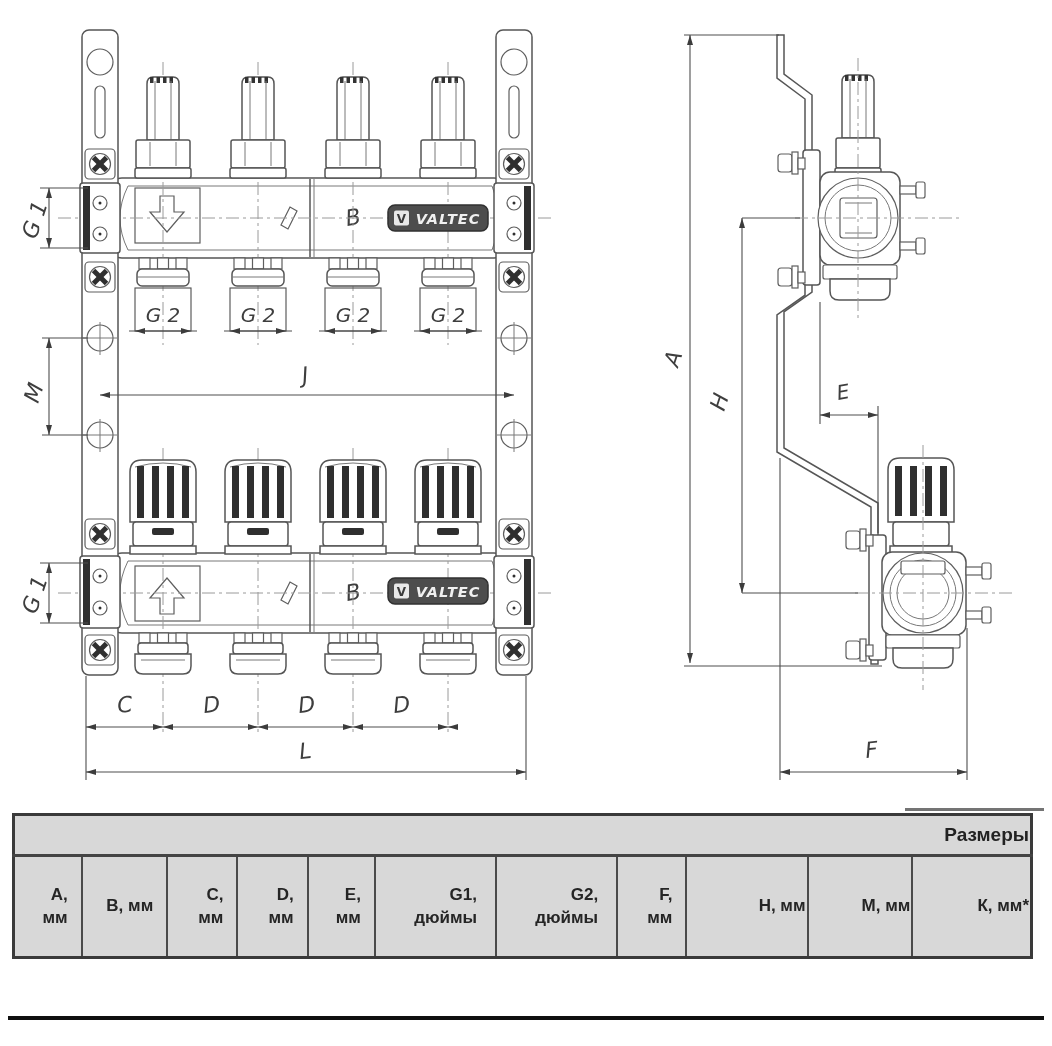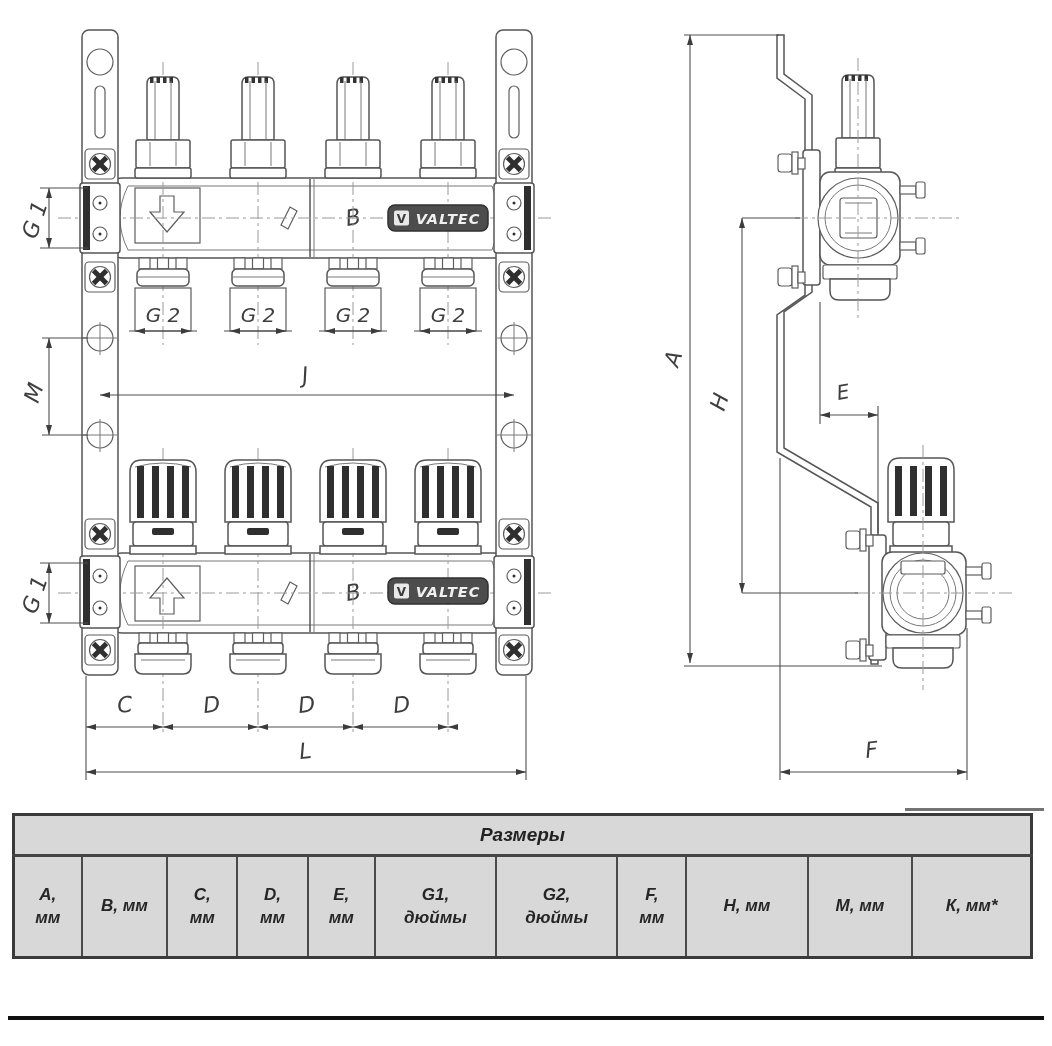--- a/index.html
+++ b/index.html
@@ -12,22 +12,22 @@
   svg .t  {stroke:#787878;stroke-width:1;fill:none;}
   svg .cl {stroke:#9a9a9a;stroke-width:1;stroke-dasharray:13 4 3 4;fill:none;}
   svg .dk {fill:#2f2f2f;stroke:none;}
   svg .dim{stroke:#4e4e4e;stroke-width:1.1;fill:none;}
   svg .ar {fill:#3c3c3c;stroke:none;}
   svg text.lab{font-family:"DejaVu Sans",sans-serif;font-style:italic;font-size:22px;fill:#3e3e3e;}
   svg text.lab2{font-family:"DejaVu Sans",sans-serif;font-style:italic;font-size:20px;fill:#3e3e3e;}
   
   .dim-table{position:absolute;left:12px;top:813px;width:1021px;border-collapse:collapse;
              table-layout:fixed;background:#fff;}
-  .dim-table th,.dim-table td{border:2px solid #4a4a4a;text-align:center;vertical-align:middle;
-             font-family:"Liberation Sans",sans-serif;font-style:italic;}
+  .dim-table th,.dim-table td{border:2px solid #4a4a4a;text-align:right;vertical-align:middle;
+             font-family:"Liberation Sans",sans-serif;}
   .dim-table{border:3px solid #3a3a3a;}
   .dim-table .title-row th{height:36px;background:#d8d8d8;font-size:19px;font-weight:bold;
              color:#222;border-bottom:3px solid #444;}
   .dim-table .head-row th{height:97px;background:#d8d8d8;font-size:17px;font-weight:bold;
              color:#252525;line-height:1.35;}
   .dim-table .head-row th.narrow{padding:0 13px;}
   .dim-table .head-row th.med{padding:0 18px;margin-left:20px;}
   .dim-table .val-row td{height:60px;background:#fff;font-size:19px;color:#4a4a4a;}
   .bottom-rule{position:absolute;left:8px;top:1016px;width:1036px;height:4px;background:#101010;}
   .top-right-rule{position:absolute;left:905px;top:808px;width:139px;height:3px;background:#2a2a2a;opacity:.65;}

